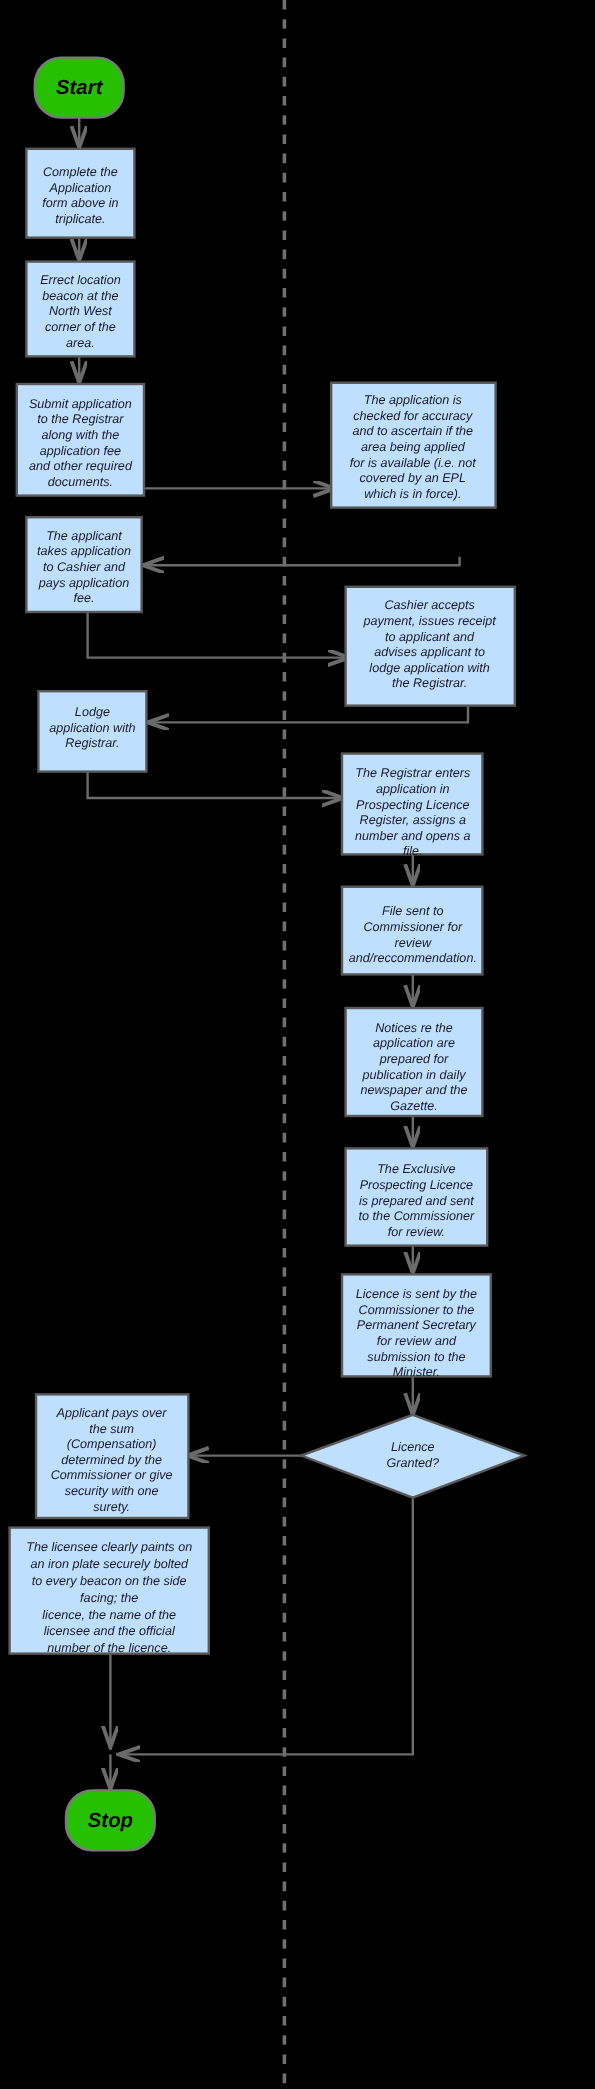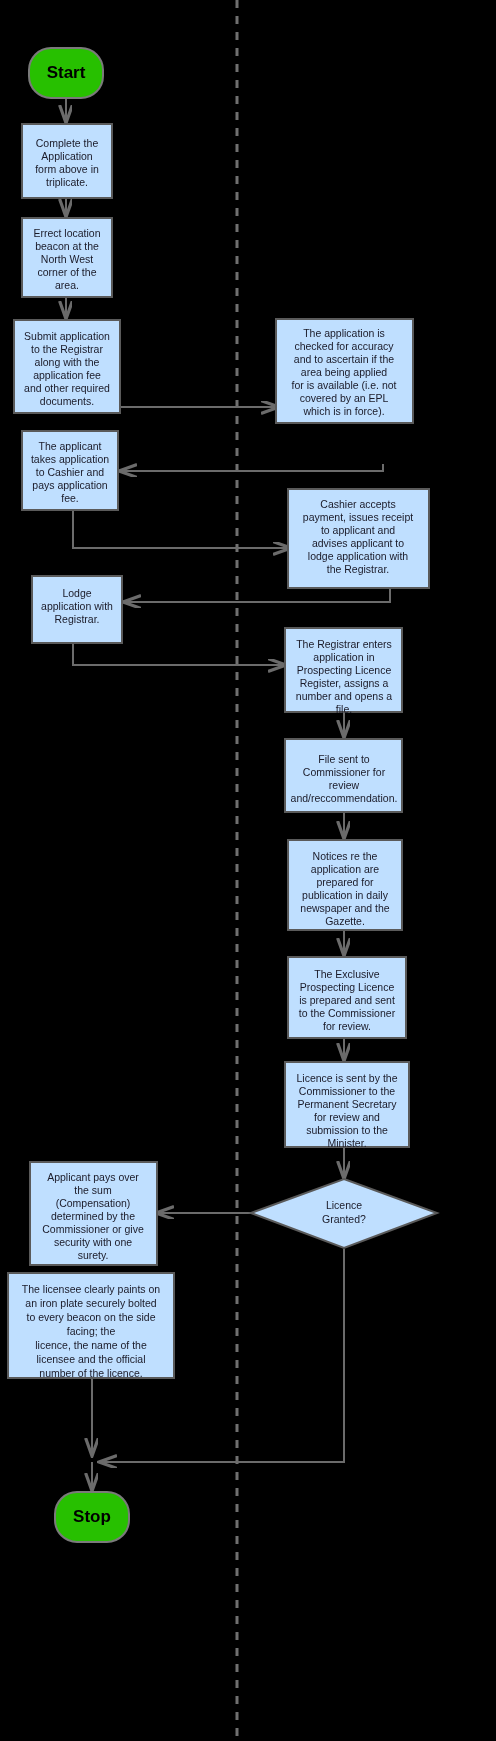--- a/index.html
+++ b/index.html
@@ -11,20 +11,21 @@
     width: 496px;
     height: 1741px;
     overflow: hidden;
     font-family: "Liberation Sans", sans-serif;
   }
   #diagram-root {
     position: relative;
     width: 496px;
     height: 1289px;
     background: #000000;
+    font-style: italic;
   }
   svg.flow {
     display: block;
     width: 496px;
     height: 1741px;
   }
   .node-box {
     fill: #bfdfff;
     stroke: #5a5a5a;
     stroke-width: 2;

